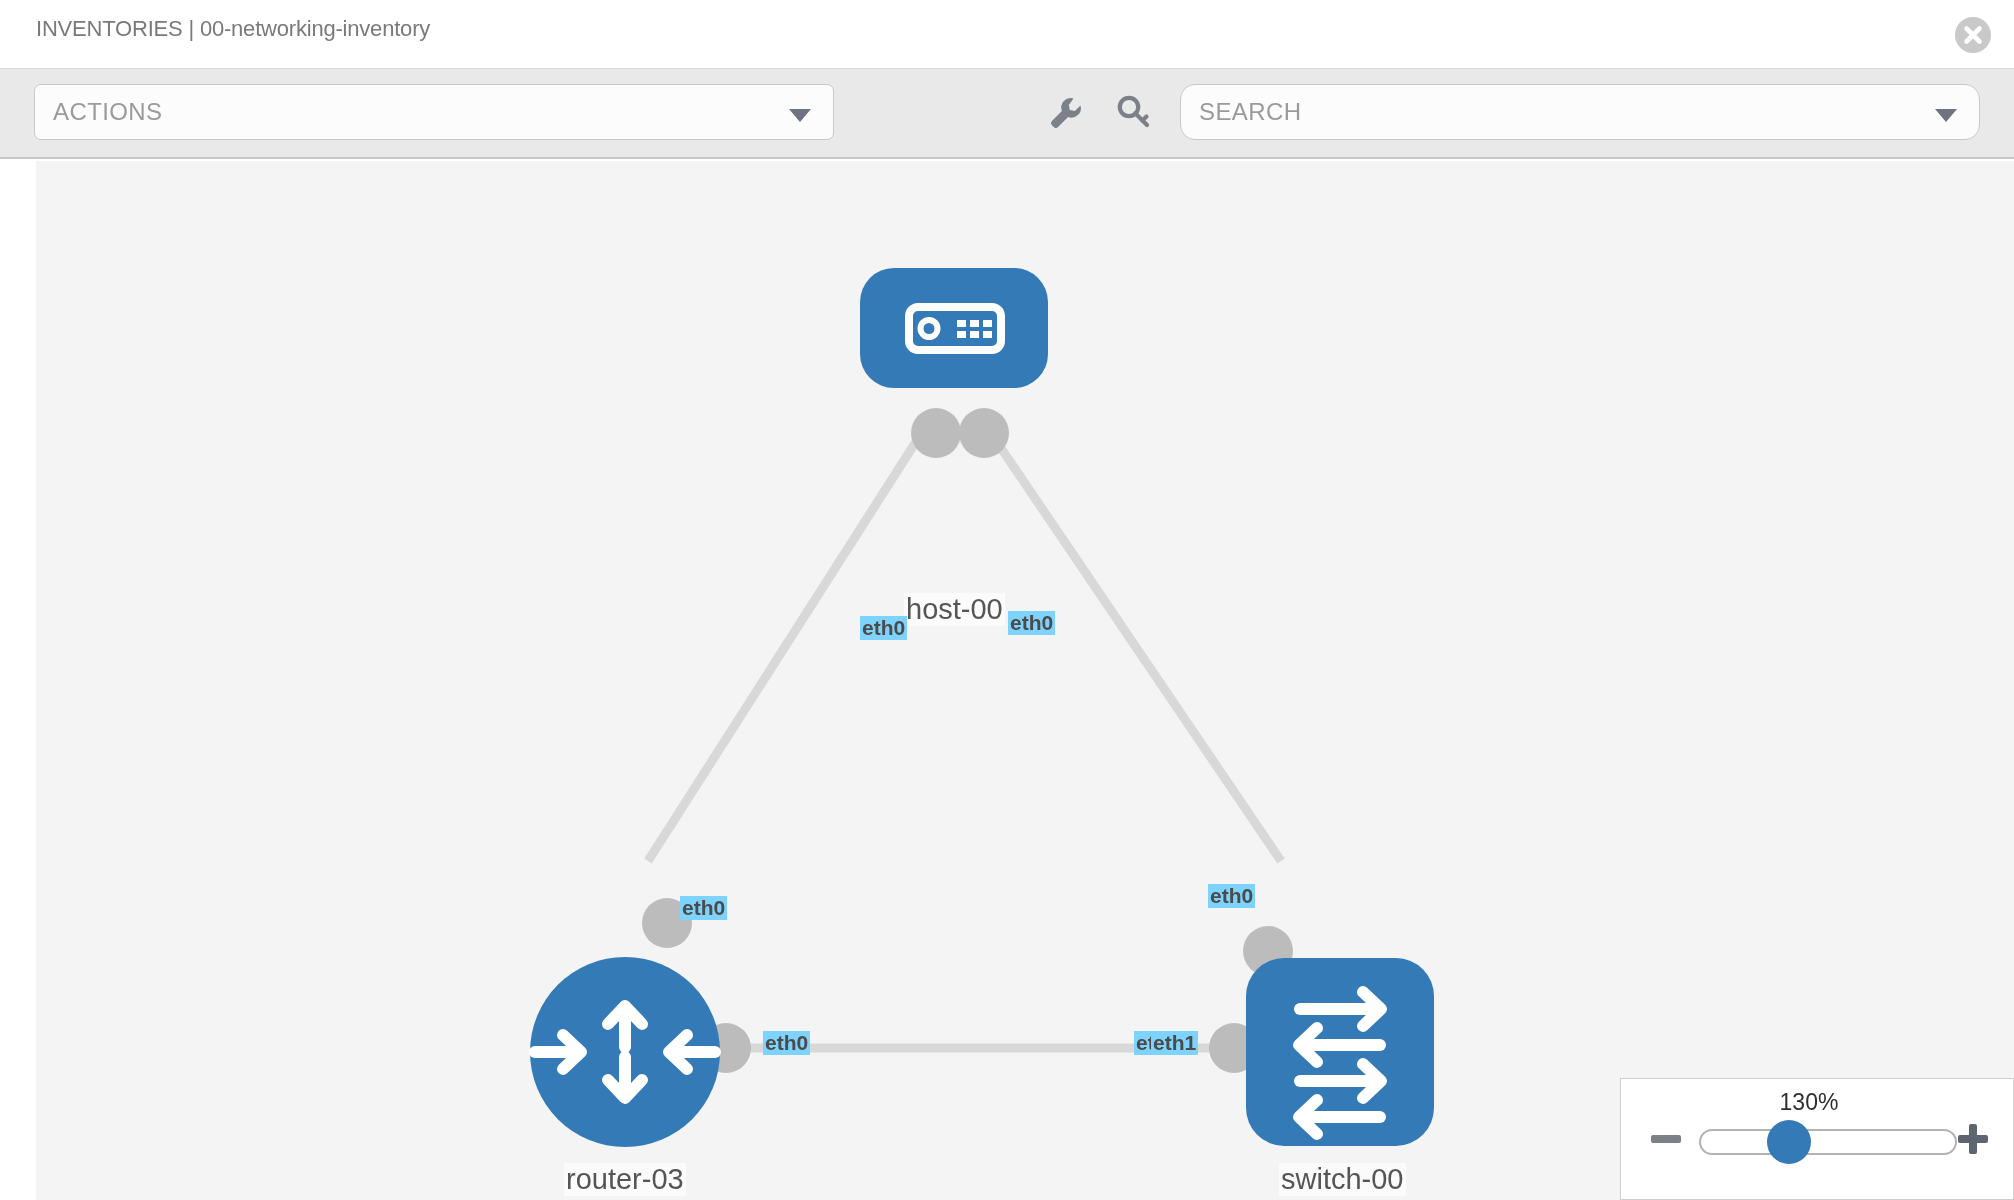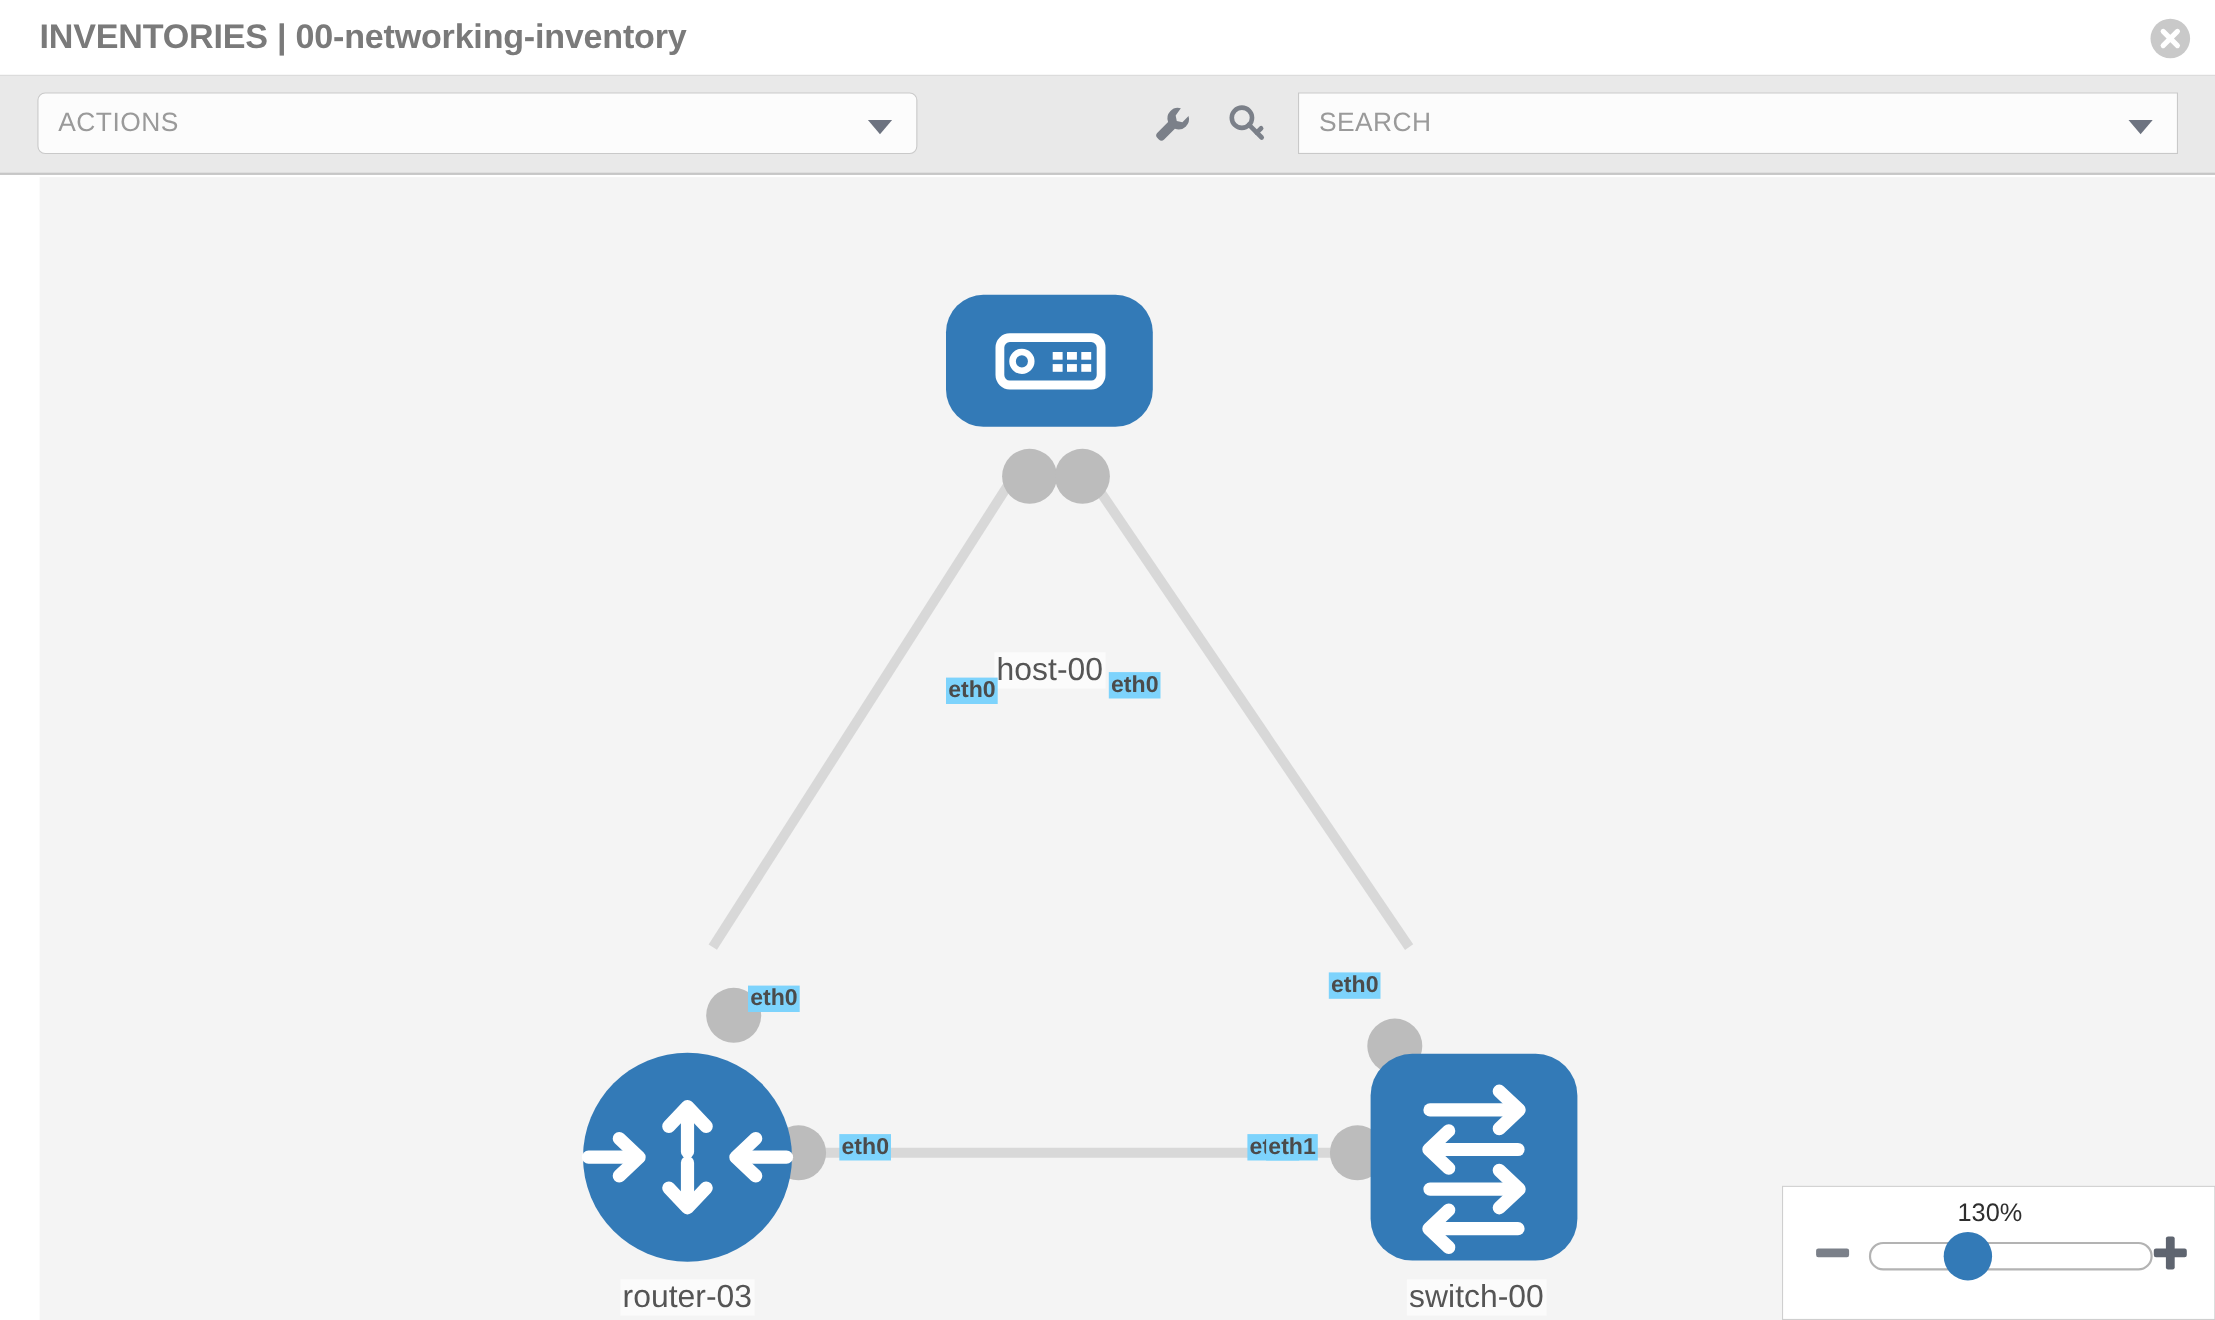--- a/index.html
+++ b/index.html
@@ -13,22 +13,22 @@
 
   
   #header {
     position: absolute; left: 0; top: 0;
     width: 2014px; height: 69px;
     background: #ffffff;
     border-bottom: 1px solid #d7d7d7;
   }
   #page-title {
     position: absolute; left: 36px; top: 16px;
-    font-size: 31px;
-    font-weight: bold;
+    font-size: 22px;
+    font-weight: normal;
     color: #7a7a7a;
     letter-spacing: -0.2px;
     white-space: nowrap;
   }
   #close-button {
     position: absolute; right: 22px; top: 16px;
     width: 38px; height: 38px;
     cursor: pointer;
   }
 
@@ -66,21 +66,21 @@
   }
   #key-icon {
     position: absolute; left: 1113px; top: 92px;
     width: 42px; height: 42px; cursor: pointer;
   }
   #search-box {
     position: absolute; left: 1180px; top: 84px;
     width: 800px; height: 56px;
     background: #fcfcfc;
     border: 1px solid #c9c9c9;
-    border-radius: 0;
+    border-radius: 15px;
     cursor: text;
   }
   #search-placeholder {
     position: absolute; left: 18px; top: 13px;
     font-size: 24px; color: #9a9a9a;
     letter-spacing: 0.4px;
   }
 
   
   #canvas {

